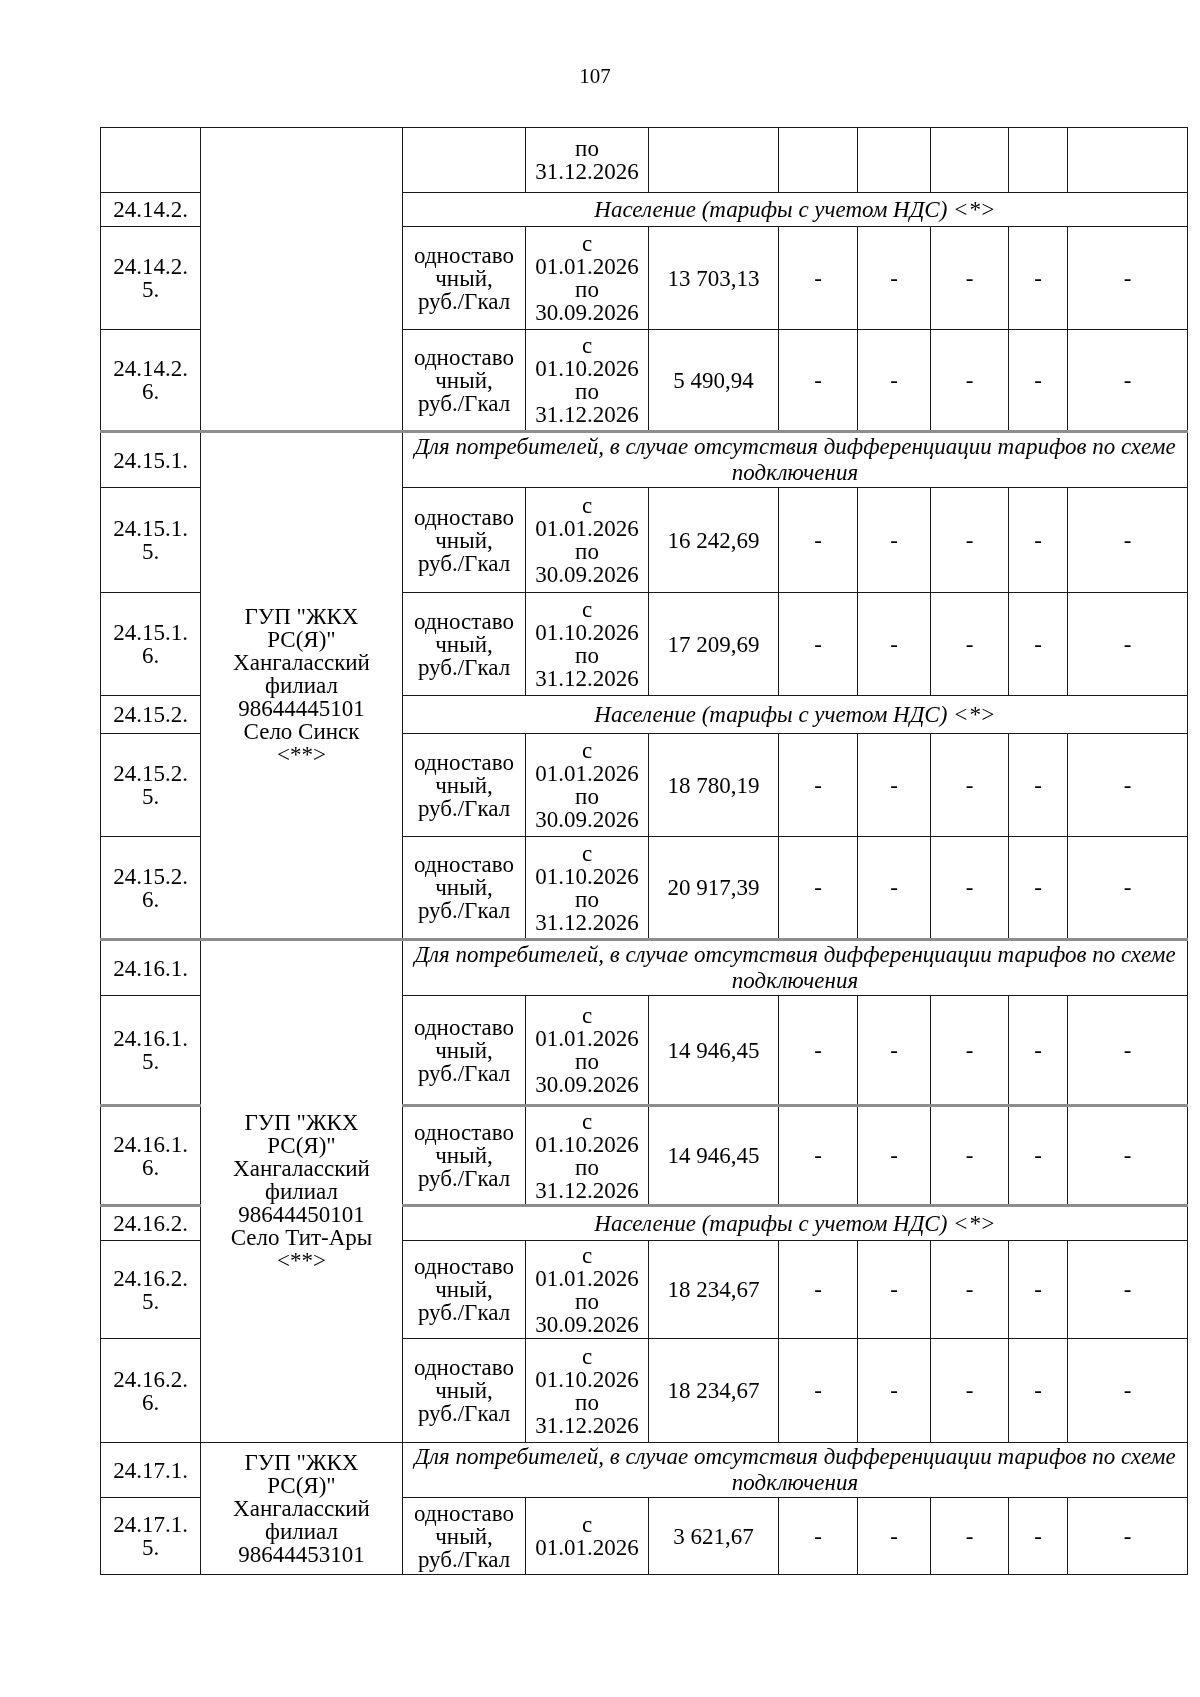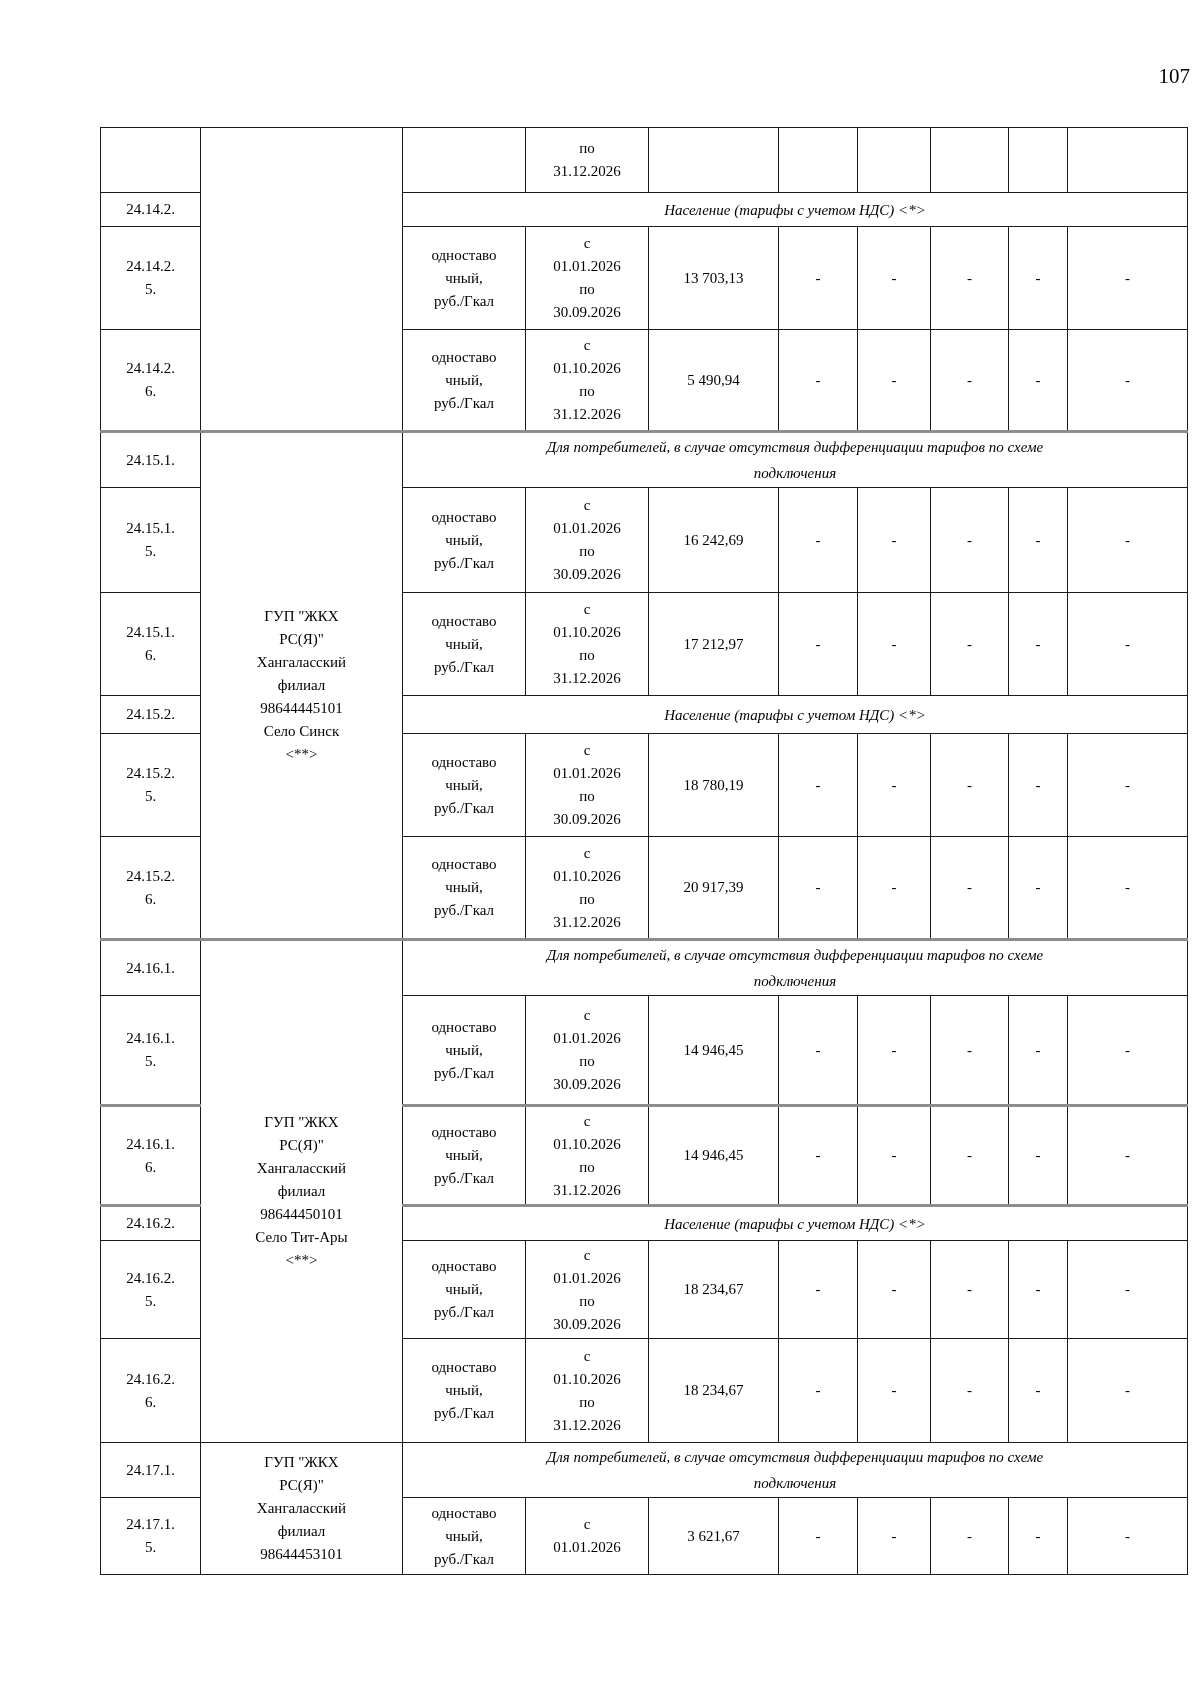--- a/index.html
+++ b/index.html
@@ -17,31 +17,31 @@
     width: 1200px;
     height: 1697px;
     background: #ffffff;
     overflow: hidden;
   }
   .page-number {
     position: absolute;
     top: 64px;
     left: 0;
     width: 1190px;
-    text-align: right;
+    text-align: center;
     font-size: 21px;
   }
   table.tariff {
     position: absolute;
     top: 127px;
     left: 100px;
     border-collapse: collapse;
     table-layout: fixed;
     width: 1087px;
-    font-size: 15px;
+    font-size: 23px;
     line-height: 23px;
     padding-left: 32px;
   }
   table.tariff td {
     border: 1px solid #1a1a1a;
     text-align: center;
     vertical-align: middle;
     padding: 1px 3px;
     white-space: pre-line;
     overflow: hidden;
@@ -182,21 +182,21 @@
     <tr class="rG">
       <td class="num-cell">24.15.1.
 6.</td>
       <td>одноставо
 чный,
 руб./Гкал</td>
       <td>с
 01.10.2026
 по
 31.12.2026</td>
-      <td>17 212,97</td>
+      <td>17 209,69</td>
       <td>-</td>
       <td>-</td>
       <td>-</td>
       <td>-</td>
       <td>-</td>
     </tr>
 
     <tr class="rBand-m">
       <td class="num-cell">24.15.2.</td>
       <td class="band-cell" colspan="8">Население (тарифы с учетом НДС) &lt;*&gt;</td>

